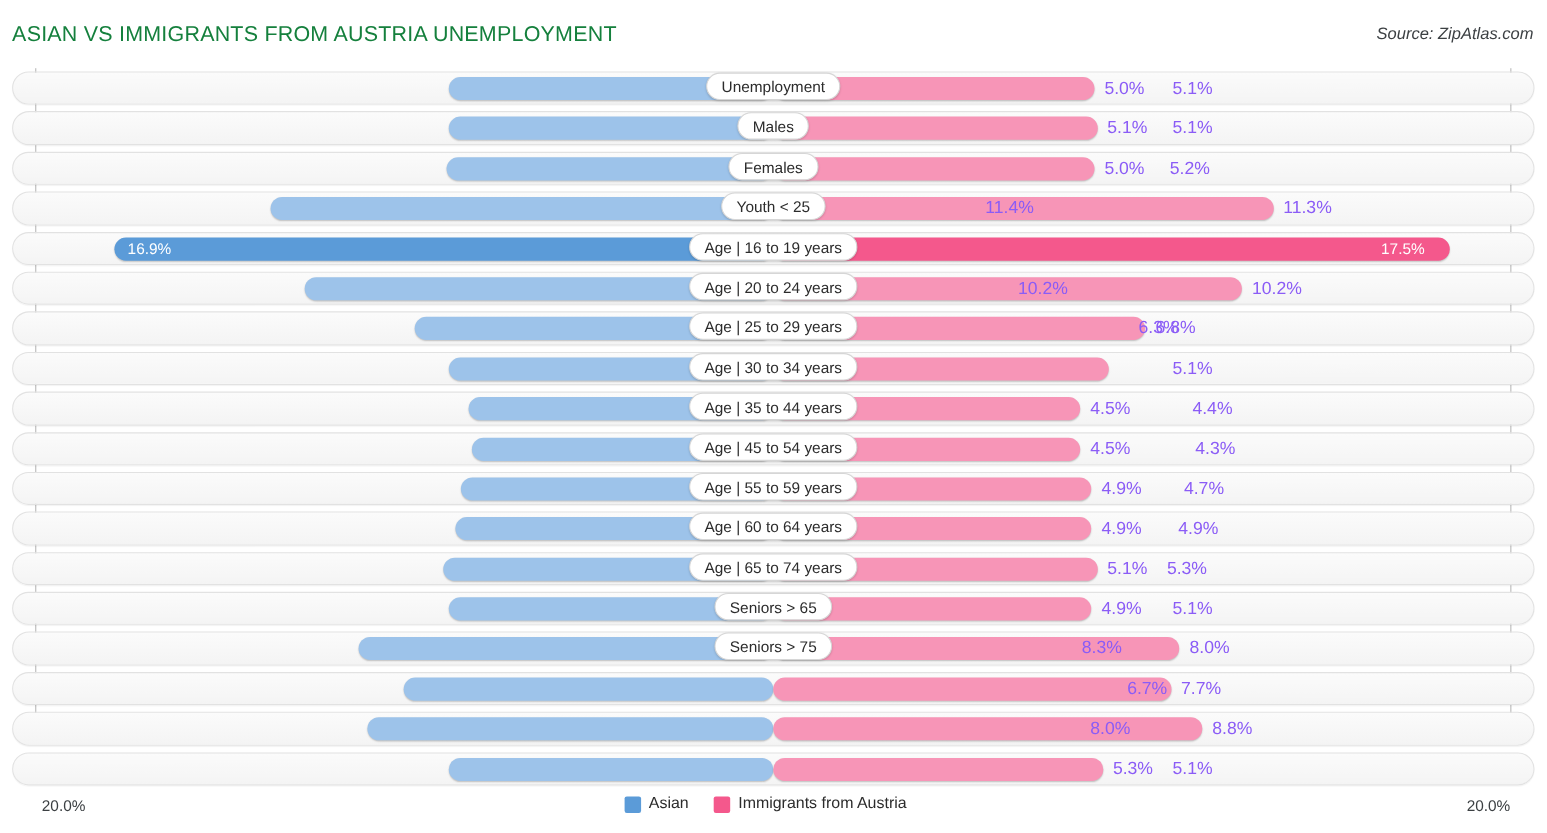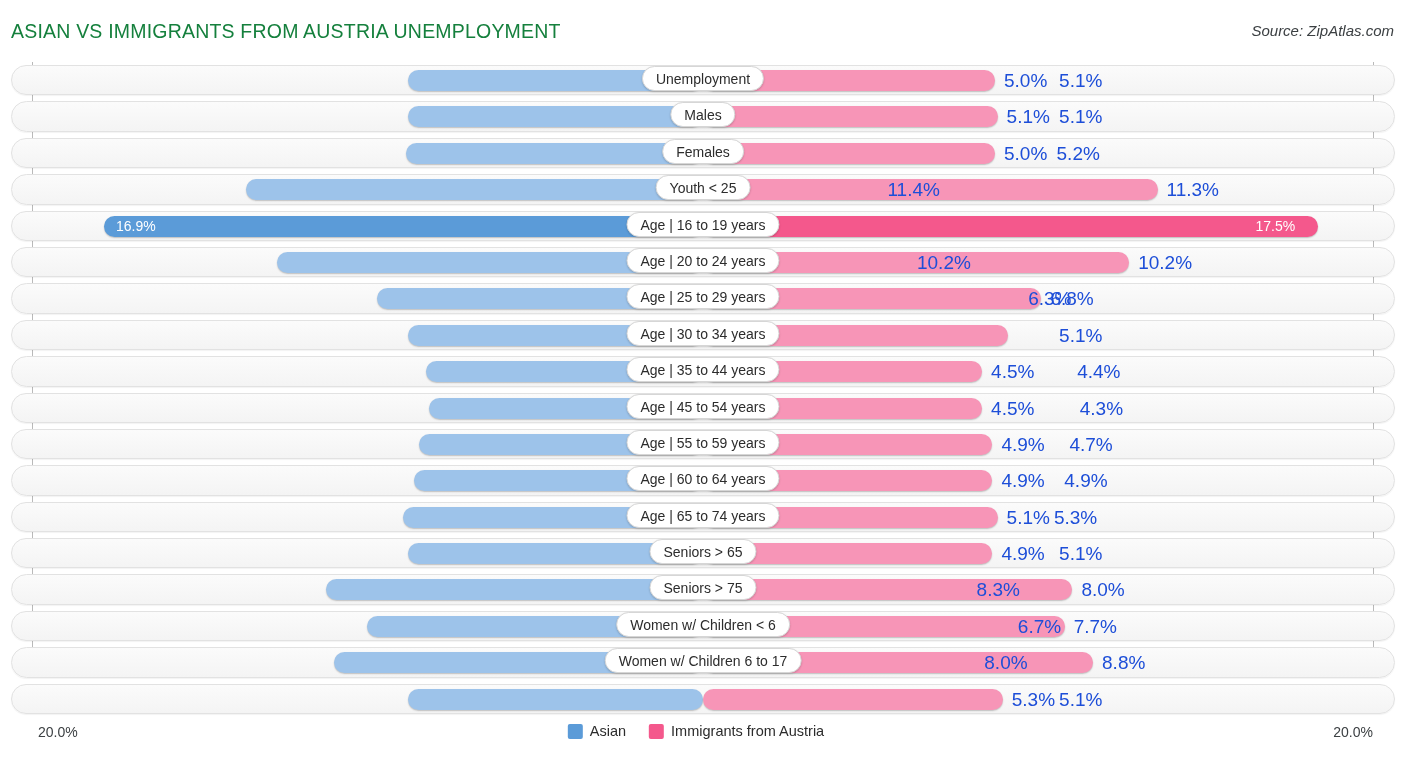--- a/index.html
+++ b/index.html
@@ -63,22 +63,22 @@
   .bar.right { left: 703px; }
 
   .bar.left  { background: #9dc3ea; }
   .bar.right { background: #f795b7; }
   .row.hi .bar.left  { background: #5b9bd8; }
   .row.hi .bar.right { background: #f4588c; }
 
   .val {
     position: absolute;
     top: 9px;
-    font-size: 19px;
-    color: #1d4ed8;
+    font-size: 16px;
+    color: #8b5cf6;
     white-space: nowrap;
     line-height: 19px;
   }
   .val.left  { text-align: right; }
   .val.right { text-align: left; }
   .row.hi .val { color: #ffffff; font-size: 14px; }
 
   
   .pill {
     position: absolute;
@@ -281,31 +281,29 @@
           <div class="pill">Seniors &gt; 75</div>
         </div>
         <div class="row">
           <div class="track"></div>
           <div class="barwrap">
             <div class="bar left" style="width: 335.86px;"></div>
             <div class="bar right" style="width: 361.66px;"></div>
             <div class="val left" style="right: 344.86px;">6.7%</div>
             <div class="val right" style="left: 1073.66px;">7.7%</div>
           </div>
-          <div class="pill">Women w/ Children &lt; 6</div>
         </div>
         <div class="row">
           <div class="track"></div>
           <div class="barwrap">
             <div class="bar left" style="width: 369.4px;"></div>
             <div class="bar right" style="width: 390.04px;"></div>
             <div class="val left" style="right: 378.4px;">8.0%</div>
             <div class="val right" style="left: 1102.04px;">8.8%</div>
           </div>
-          <div class="pill">Women w/ Children 6 to 17</div>
         </div>
         <div class="row">
           <div class="track"></div>
           <div class="barwrap">
             <div class="bar left" style="width: 294.58px;"></div>
             <div class="bar right" style="width: 299.74px;"></div>
             <div class="val left" style="right: 303.58px;">5.1%</div>
             <div class="val right" style="left: 1011.74px;">5.3%</div>
           </div>
         </div>

